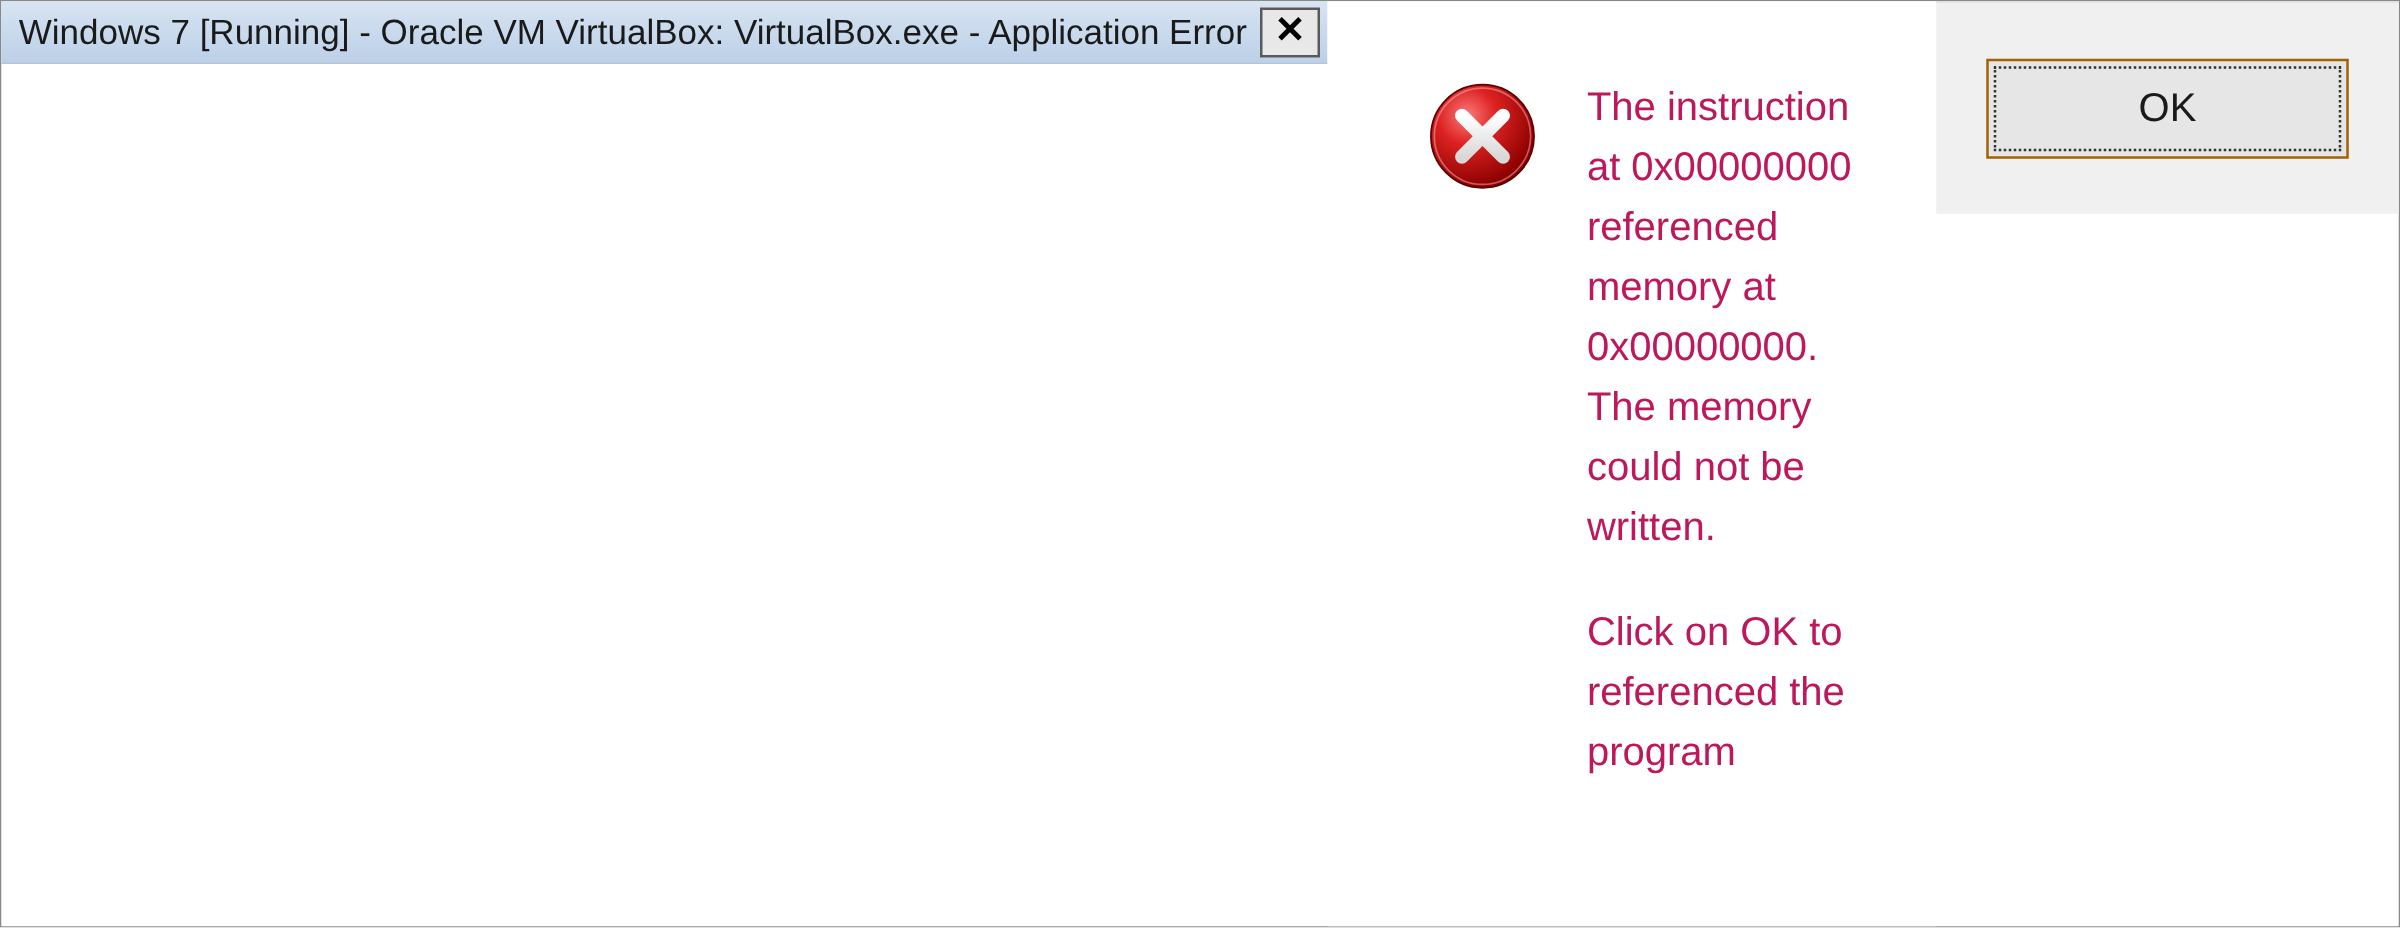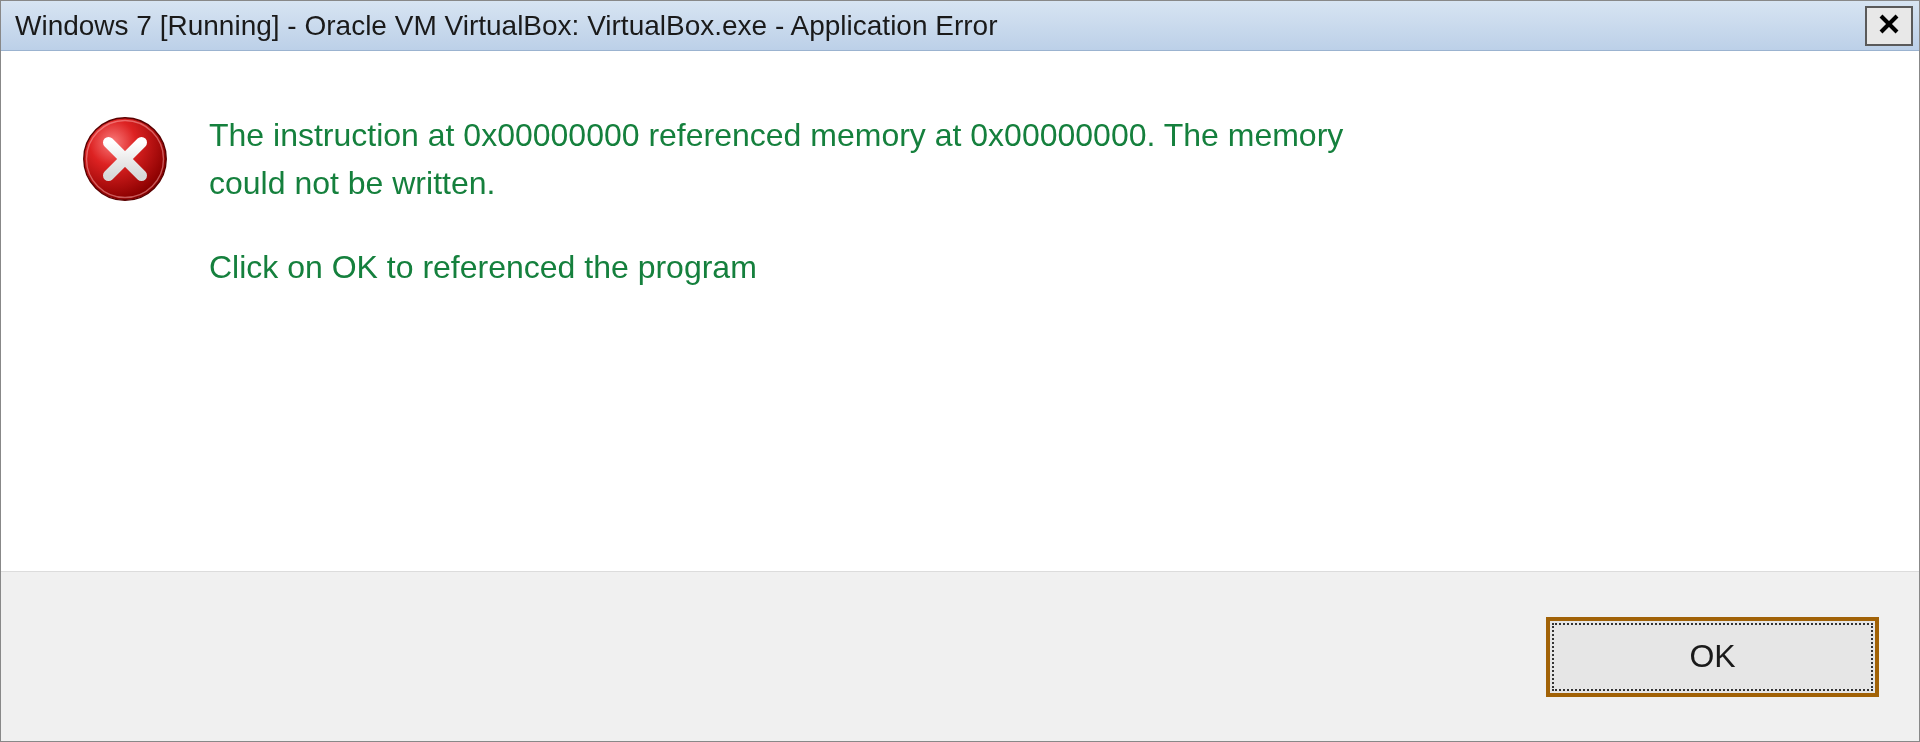--- a/index.html
+++ b/index.html
@@ -13,21 +13,21 @@
       width: 1920px;
       height: 742px;
       overflow: hidden;
     }
     .dialog {
       width: 100%;
       height: 100%;
       border: 1px solid #888;
       background: #ffffff;
       display: flex;
-      flex-direction: column;
+      flex-direction: row;
     }
     .titlebar {
       background: linear-gradient(to bottom, #d7e4f2 0%, #bcd0e8 100%);
       border-bottom: 1px solid #9bb3d0;
       display: flex;
       align-items: center;
       justify-content: space-between;
       height: 50px;
       padding: 0 6px 0 14px;
     }
@@ -62,41 +62,41 @@
       align-items: flex-start;
     }
     .error-icon {
       flex-shrink: 0;
       margin-right: 40px;
       margin-top: 4px;
     }
     .message-block {
       flex: 1;
       font-size: 32px;
-      color: #15803d;
+      color: #be185d;
       line-height: 1.5;
     }
     .message-line1 {
       margin-bottom: 36px;
       max-width: 1200px;
     }
     .button-bar {
       background: #f0f0f0;
       border-top: 1px solid #dcdcdc;
       height: 170px;
       display: flex;
       align-items: center;
       justify-content: flex-end;
       padding: 0 40px;
     }
     .ok-button {
-      width: 333px;
+      width: 290px;
       height: 80px;
       background: #e6e6e6;
-      border: 4px solid #a16207;
+      border: 2px solid #a16207;
       outline: 2px dotted #333;
       outline-offset: -8px;
       font-size: 32px;
       color: #1a1a1a;
       cursor: pointer;
       font-family: inherit;
     }
   </style>
 </head>
 <body>

